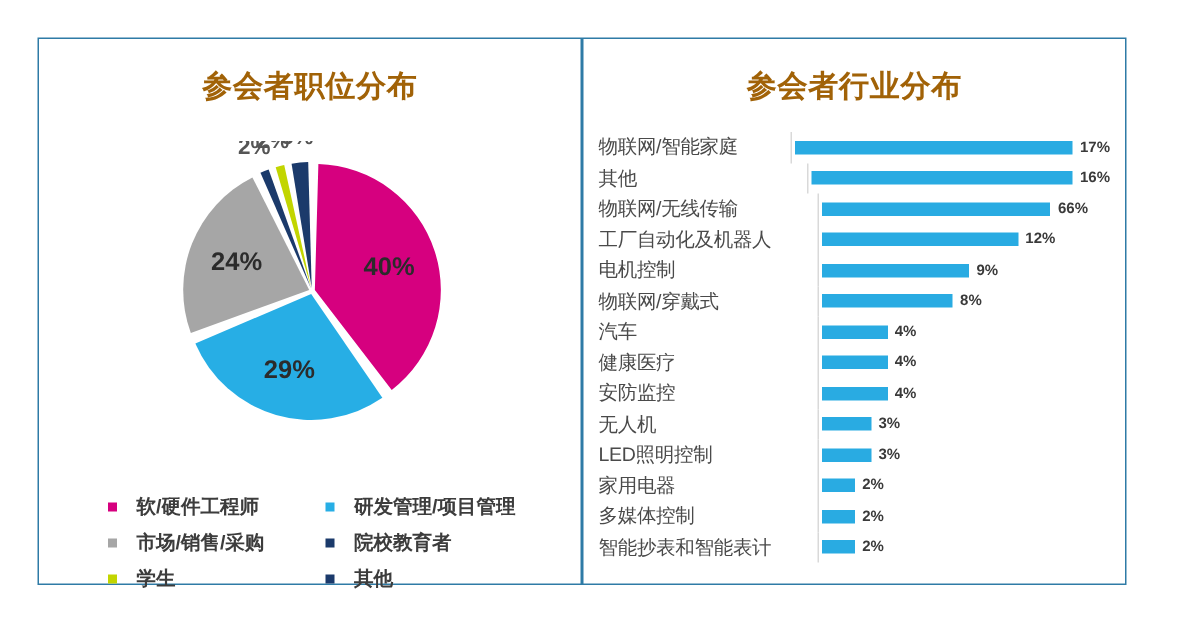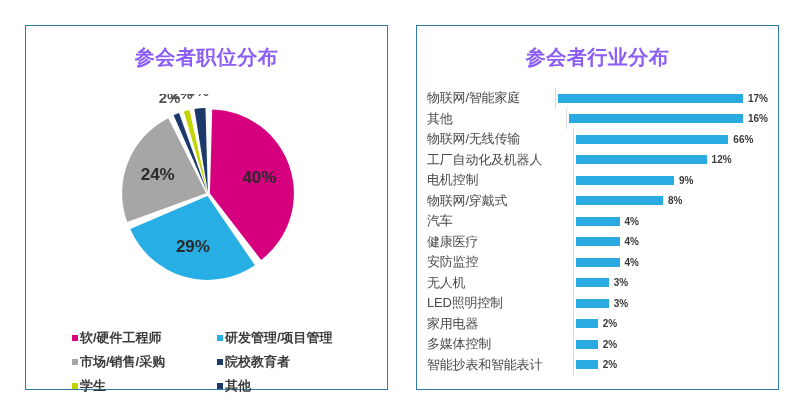--- a/index.html
+++ b/index.html
@@ -15,30 +15,30 @@
     font-family: "Liberation Sans", "DejaVu Sans", sans-serif;
   }
 
   .panel {
     position: absolute;
     background: #ffffff;
     border: 1.5px solid #2E7BA6;
     box-sizing: border-box;
   }
   #panel-left  { left: 25px;  top: 25px; width: 363px; height: 365px; }
-  #panel-right { left: 416px; top: 25px; width: 363px; height: 365px; }
+  #panel-right { left: 388px; top: 25px; width: 363px; height: 365px; }
 
   .chart-title {
     position: absolute;
     left: 0; right: 0;
     top: 18px;
     text-align: center;
     font-size: 20px;
     font-weight: bold;
-    color: #8b5cf6;
+    color: #a16207;
     letter-spacing: 0.5px;
   }
 
   
   #pie-wrap {
     position: absolute;
     left: 60px;
     top: 68px;
     width: 245px;
     height: 200px;
@@ -67,21 +67,21 @@
     top: 300px;
     width: 300px;
     display: grid;
     grid-template-columns: 145px 155px;
     grid-auto-rows: 24px;
     align-items: center;
   }
   .legend-item {
     display: flex;
     align-items: center;
-    gap: 2px;
+    gap: 13px;
     font-size: 13px;
     color: #3c3c3c;
     font-weight: bold;
     white-space: nowrap;
   }
   .legend-swatch {
     width: 6px;
     height: 6px;
     flex: none;
     display: inline-block;

